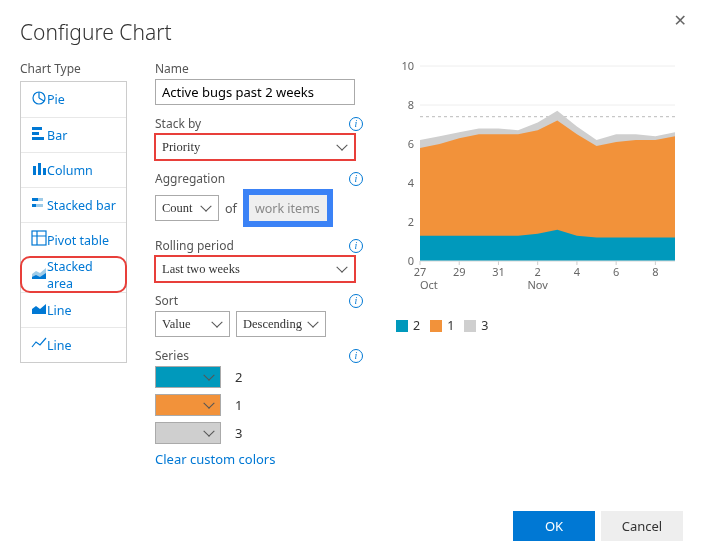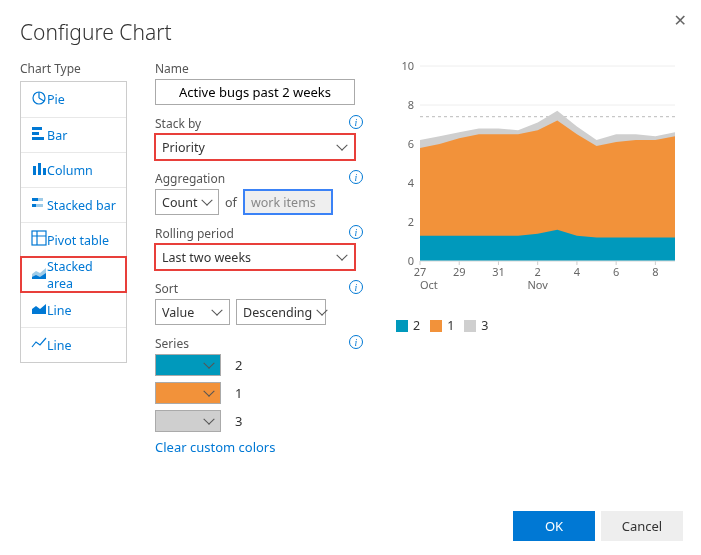--- a/index.html
+++ b/index.html
@@ -48,80 +48,80 @@
     align-items: center;
     gap: 0;
     padding: 6px 6px 6px 10px;
     font-size: 12.5px;
     color: #0078d4;
     cursor: pointer;
     height: 35px;
   }
   .ct-item + .ct-item { border-top: 1px solid #e8e8e8; }
   .ct-item svg { flex: 0 0 16px; }
-  .ct-item.selected { outline: 2px solid #e83f3a; outline-offset: -1px; position: relative; z-index: 1;}
+  .ct-item.selected { outline: 2px solid #e83f3a; outline-offset: -1px; position: relative; z-index: 1; border-radius: 9px;}
   .form {
     width: 215px;
     margin-left: 28px;
   }
   .fld { margin-bottom: 10px; }
   .lblrow {
     display: flex;
     justify-content: space-between;
-    align-items: flex-start;
+    align-items: center;
     margin-bottom: 2px;
   }
   .lbl { font-size: 12px; color: #555; }
   .info {
     width: 14px; height: 14px;
     border: 1px solid #0078d4;
     border-radius: 50%;
     color: #0078d4;
     font-size: 10px;
     display:inline-flex; align-items:center; justify-content:center;
     font-style: italic; font-family: Georgia, serif;
     cursor: default;
     margin-right: 1px;
   }
   .txt-in {
     width: 200px; height: 26px;
     border: 1px solid #aaa;
     padding: 0 6px;
     font: inherit;
-    text-align: center;
   }
   .sel {
     height: 26px;
     border: 1px solid #aaa;
     background: #fff;
     display: inline-flex;
     align-items: center;
     justify-content: space-between;
     padding: 0 6px;
     font-size: 12.5px;
     cursor: pointer;
+    font-family: Liberation Serif, serif;
   }
   .sel .chev { margin-left: 6px; }
   .chev {
     width: 10px; height: 6px;
     display:inline-block;
   }
   .chev::before {
     content:"";
     display:block;
     width: 7px; height: 7px;
     border-right: 1px solid #555;
     border-bottom: 1px solid #555;
     transform: rotate(45deg) translate(-2px,-2px);
   }
   .hl { outline: 2px solid #e83f3a; outline-offset: -1px; }
   .row { display:flex; align-items:center; gap:6px; }
   .disabled {
-    background:#efefef; color:#888; border:2px solid #3b82f6;
-    height:26px; padding:0 6px; display:inline-flex; align-items:center;
+    background:#efefef; color:#888; border:6px solid #3b82f6;
+    height:38px; padding:0 6px; display:inline-flex; align-items:center;
     font-size: 12.5px;
   }
   .series-row { display:flex; align-items:center; gap:14px; margin-bottom:6px; }
   .swatch {
     width: 66px; height: 22px;
     border: 1px solid #aaa;
     display:inline-flex; align-items:center; justify-content:flex-end;
     padding-right:5px; cursor: pointer;
   }
   .swatch-label { font-size: 13px; }

